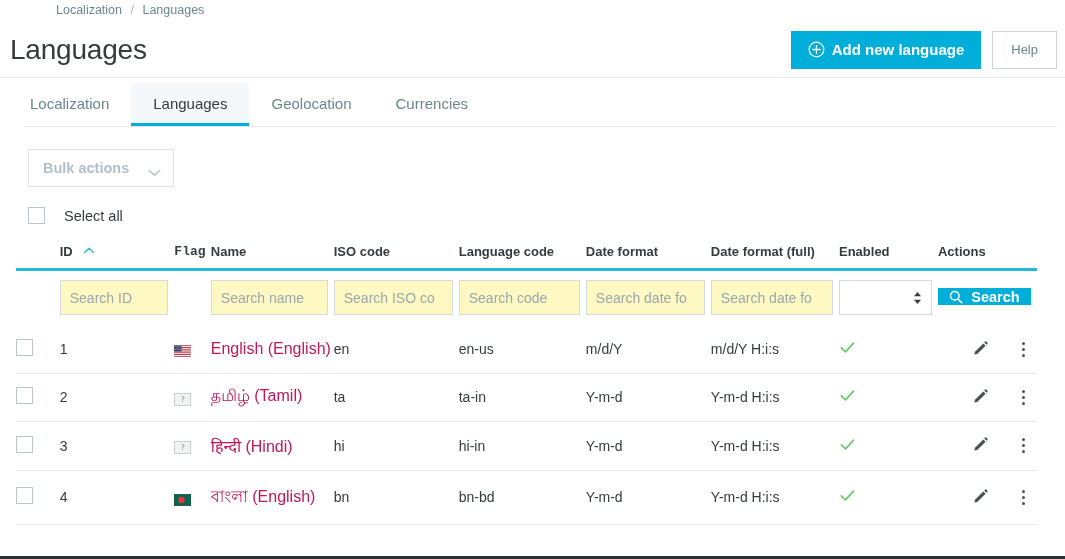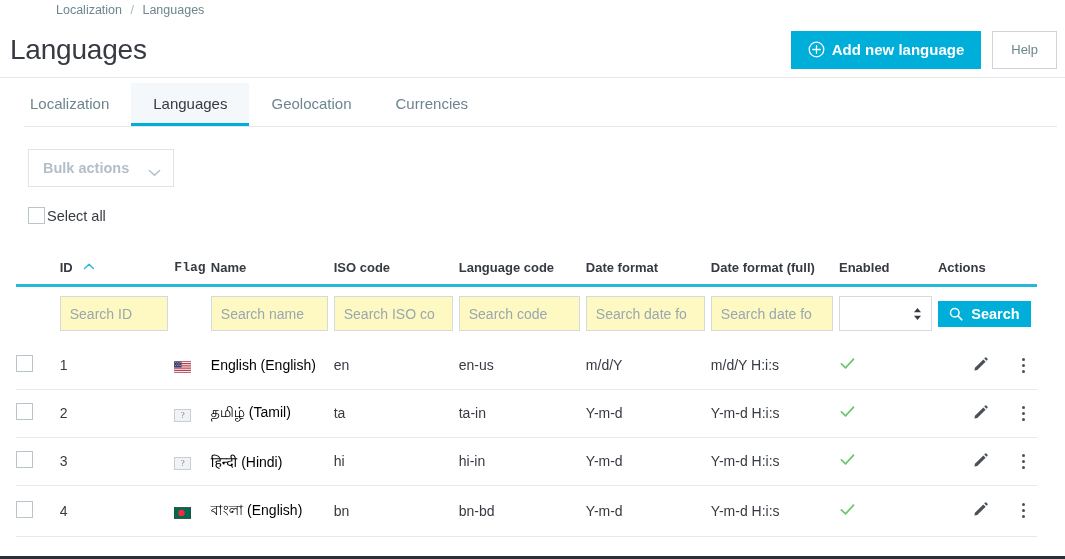--- a/index.html
+++ b/index.html
@@ -125,35 +125,35 @@
     justify-content: space-between;
     padding: 0 12px 0 14px;
     cursor: default;
     font-weight: bold;
   }
   .chev-down { width: 13px; height: 8px; display: block; }
 
   .select-all-row {
     display: flex;
     align-items: center;
-    gap: 2px;
+    gap: 19px;
     margin: 20px 0 0 28px;
   }
   .cb {
     width: 17px; height: 17px;
     border: 1px solid #b9c4cb;
     background: #ffffff;
     display: inline-block;
     flex: none;
     cursor: pointer;
   }
   .select-all-label { font-size: 14.5px; color: #363a41; }
 
   
-  .table-wrap { padding: 0 28px 0 16px; margin-top: 34px; }
+  .table-wrap { padding: 0 28px 0 16px; margin-top: 18px; }
   table.lang { width: 100%; border-collapse: collapse; table-layout: fixed; }
 
   table.lang thead th {
     font-size: 13px;
     font-weight: 700;
     color: #363a41;
     text-align: left;
     vertical-align: bottom;
     padding: 0 0 8px 0;
     border-bottom: 3px solid #25b9d7;
@@ -196,21 +196,21 @@
     position: relative;
     cursor: pointer;
   }
   .sel-arrows {
     position: absolute; right: 9px; top: 50%;
     transform: translateY(-50%);
     width: 9px; height: 14px;
   }
   .btn-search {
     width: 100%;
-    height: 26px;
+    height: 17px;
     background: #00aeda;
     color: #ffffff;
     border: none;
     font-size: 14.5px;
     font-weight: 700;
     display: inline-flex;
     align-items: center;
     justify-content: center;
     gap: 8px;
     cursor: pointer;
@@ -221,21 +221,21 @@
   
   tbody.rows tr { border-bottom: 1px solid #e6eaec; }
   tbody.rows td {
     padding: 13px 6px 13px 0;
     font-size: 14px;
     color: #363a41;
     vertical-align: middle;
     height: 48px;
   }
   td.td-cb { padding-left: 0; }
-  .lnk { color: #000000; text-decoration: none; font-size: 14px; cursor: pointer; white-space: nowrap; }
+  .lnk { color: #be185d; text-decoration: none; font-size: 16px; cursor: pointer; white-space: nowrap; }
 
   .flag-img {
     width: 17px; height: 12px;
     display: inline-block;
     vertical-align: middle;
   }
   .flag-broken {
     width: 17px; height: 13px;
     border: 1px solid #c9ced2;
     background: #f1f2f3;

